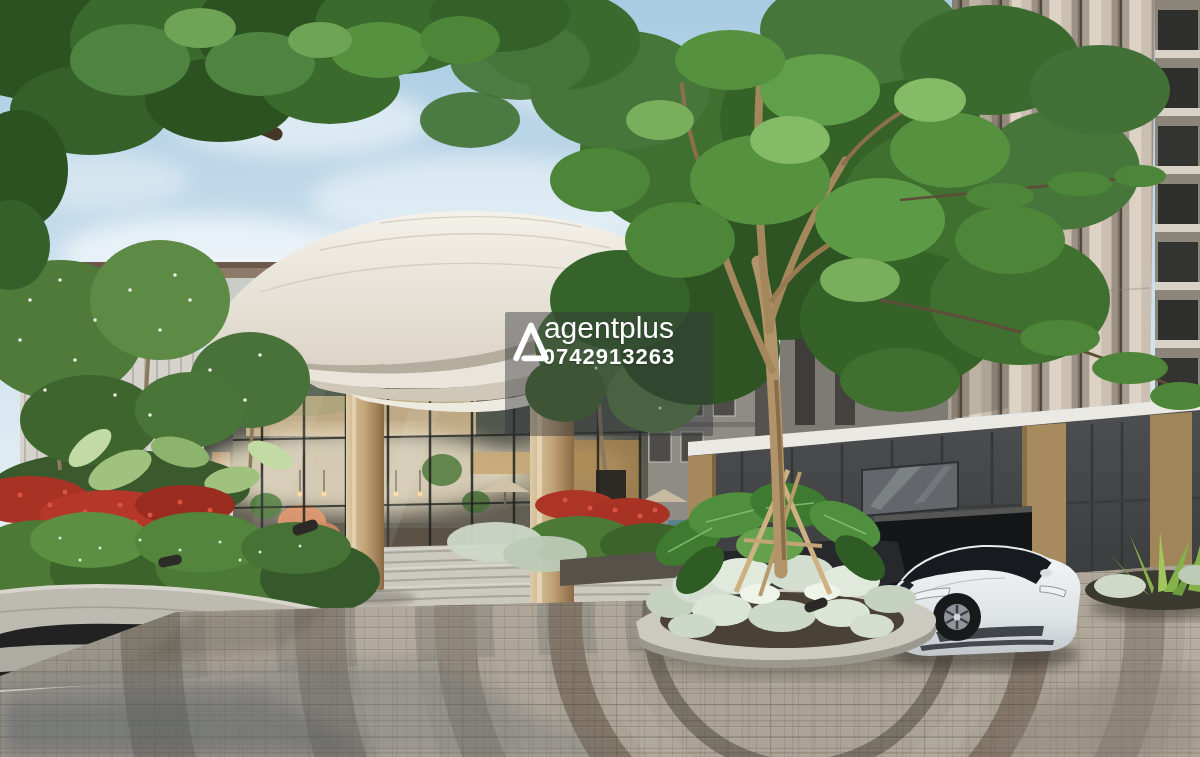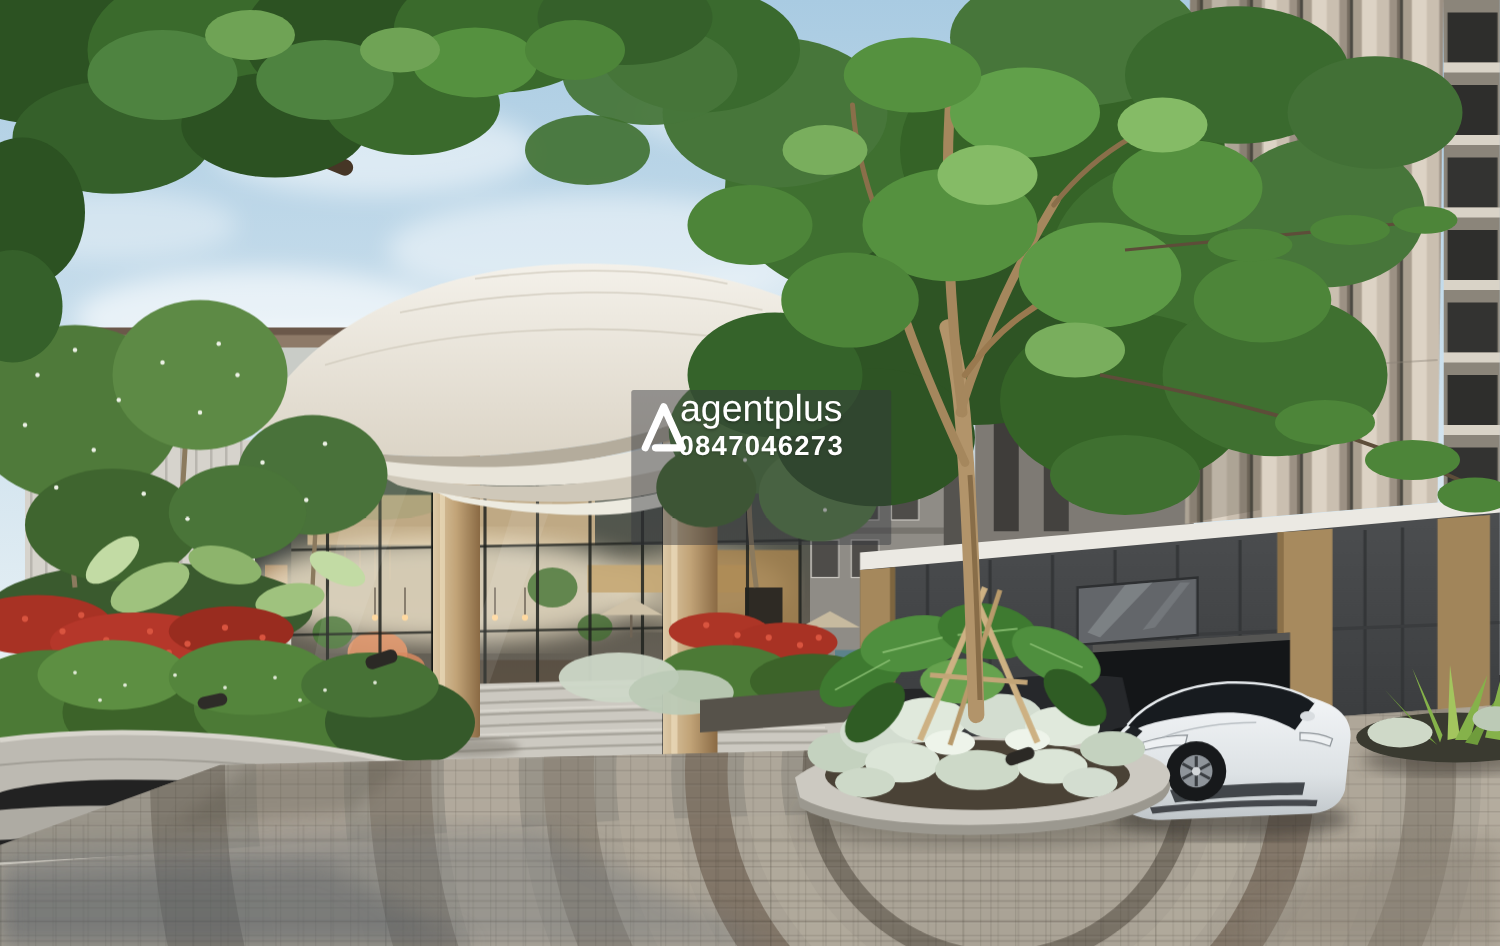--- a/index.html
+++ b/index.html
@@ -616,15 +616,15 @@
   <ellipse cx="1120" cy="586" rx="26" ry="12" fill="#cfd9c8"></ellipse>
   <ellipse cx="1196" cy="575" rx="18" ry="10" fill="#bccab6"></ellipse>
 </g>
 </svg>
 
 <div class="wm">
   <svg class="logo" viewBox="0 0 60 56">
     <path d="M12 49 L30 9 L48 49 L22 49" fill="none" stroke="#ffffff" stroke-width="7" stroke-linecap="round" stroke-linejoin="round"></path>
   </svg>
   <div class="brand">agentplus</div>
-  <div class="phone">0847046273</div>
+  <div class="phone">0742913263</div>
 </div>
 </div>
 
 </body></html>

